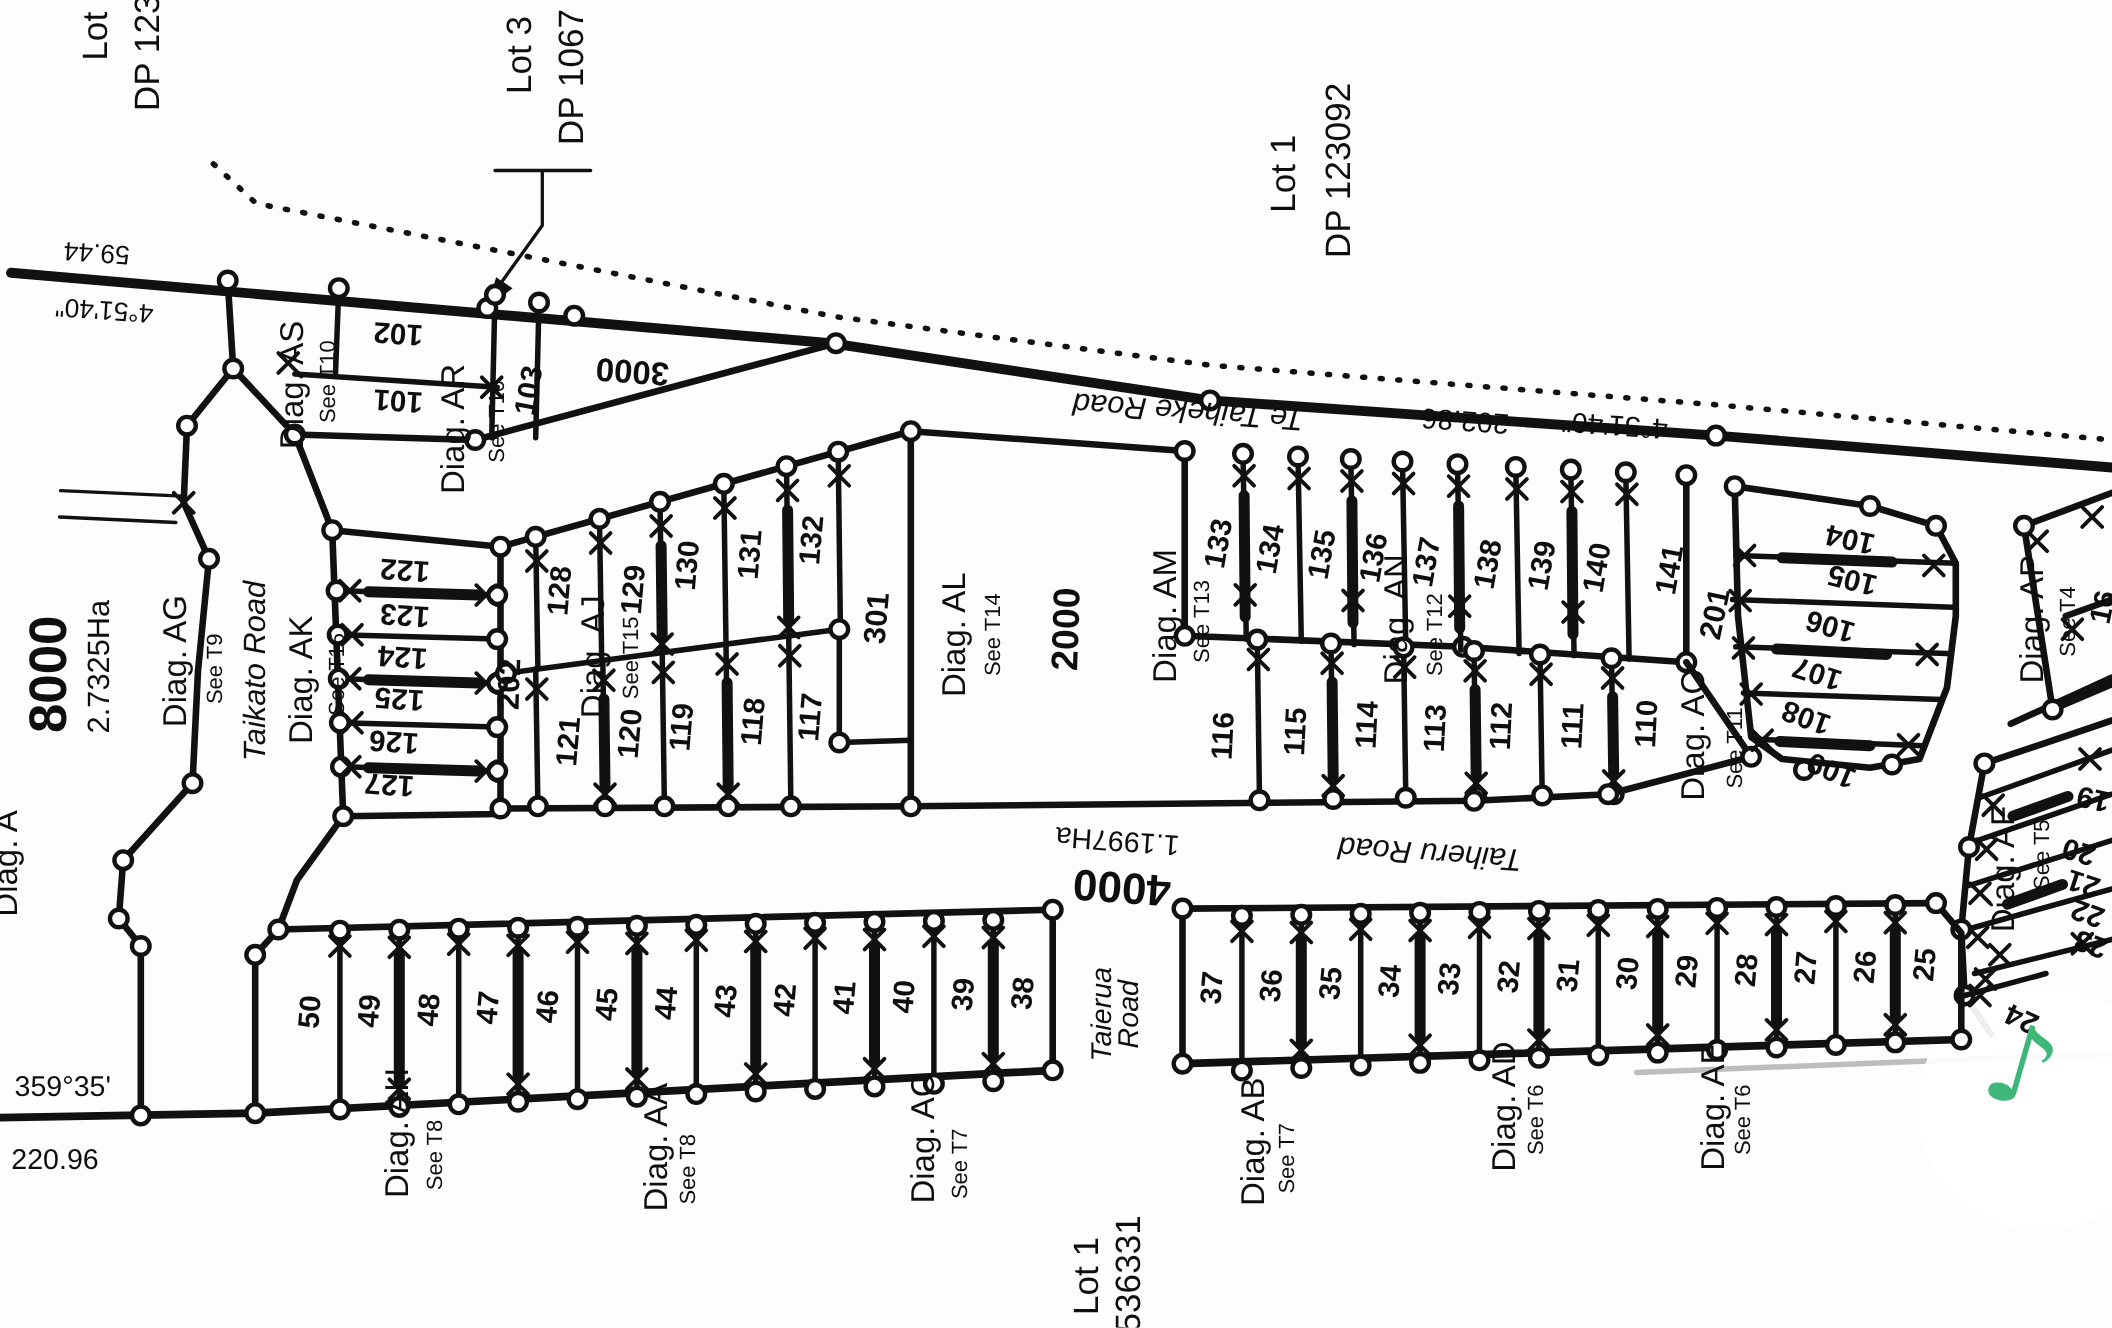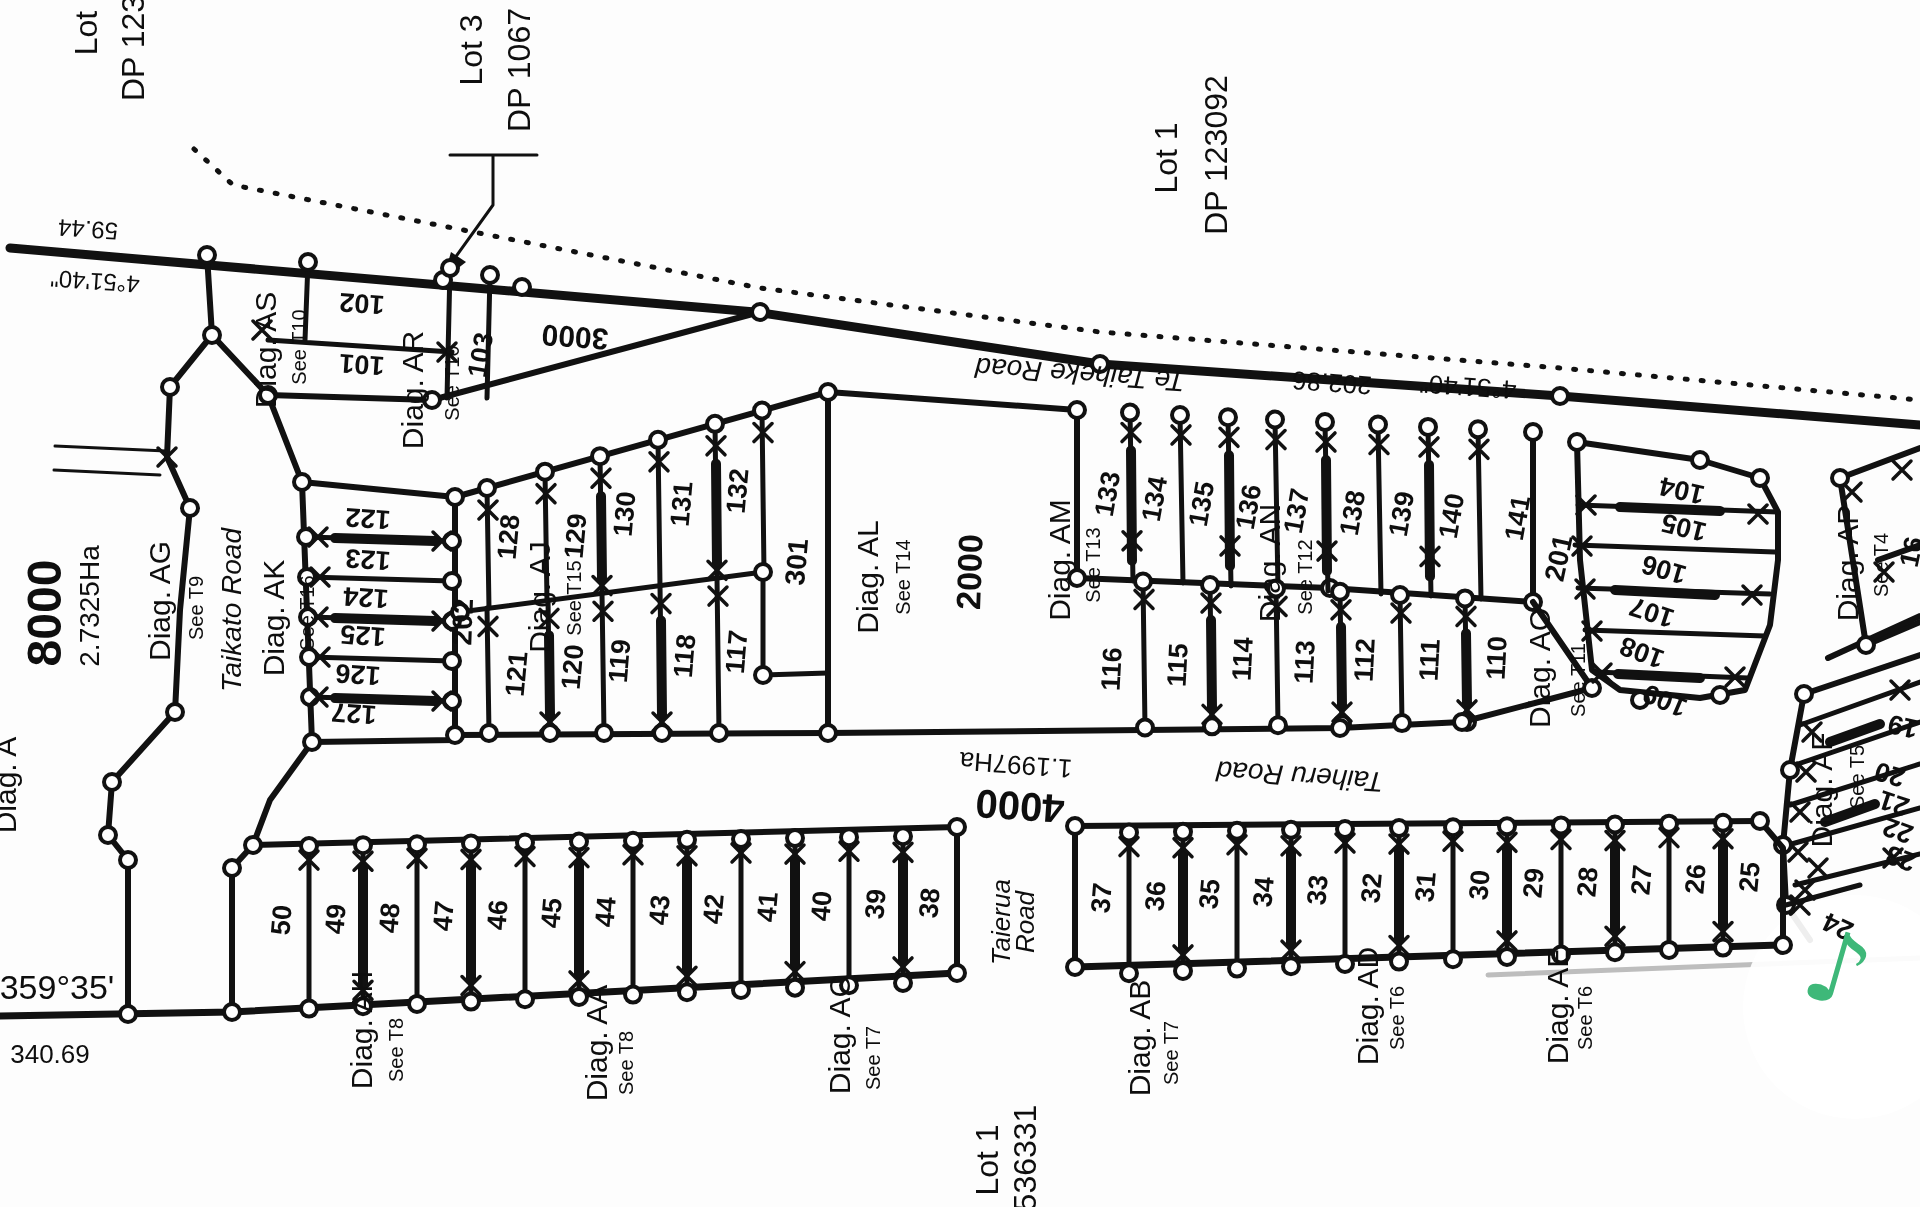--- a/index.html
+++ b/index.html
@@ -386,22 +386,22 @@
       <div class="lbl" style="left: 472px; top: 50px; font-size: 32px; transform: translate(-50%, -50%) rotate(-90deg);">Lot 3</div>
       <div class="lbl" style="left: 520px; top: 70px; font-size: 32px; transform: translate(-50%, -50%) rotate(-90deg);">DP 1067</div>
       <div class="lbl" style="left: 1167px; top: 158px; font-size: 32px; transform: translate(-50%, -50%) rotate(-90deg);">Lot 1</div>
       <div class="lbl" style="left: 1217px; top: 155px; font-size: 32px; transform: translate(-50%, -50%) rotate(-90deg);">DP 123092</div>
       <div class="lbl" style="left: 988px; top: 1160px; font-size: 32px; transform: translate(-50%, -50%) rotate(-90deg);">Lot 1</div>
       <div class="lbl" style="left: 1026px; top: 1158px; font-size: 32px; transform: translate(-50%, -50%) rotate(-90deg);">536331</div>
       <div class="lbl" style="left: 88px; top: 229px; font-size: 24px; transform: translate(-50%, -50%) rotate(184deg);">59.44</div>
       <div class="lbl" style="left: 95px; top: 281px; font-size: 24px; transform: translate(-50%, -50%) rotate(184deg);">4°51'40"</div>
       <div class="lbl" style="left: 1332px; top: 382px; font-size: 26px; transform: translate(-50%, -50%) rotate(184deg);">202.86</div>
       <div class="lbl" style="left: 1468px; top: 386px; font-size: 26px; transform: translate(-50%, -50%) rotate(184deg);">4°51'40"</div>
-      <div class="lbl" style="left: 57px; top: 988px; font-size: 34px; transform: translate(-50%, -50%) rotate(0deg);">359°35'</div>
-      <div class="lbl" style="left: 50px; top: 1055px; font-size: 26px; transform: translate(-50%, -50%) rotate(0deg);">340.69</div>
+      <div class="lbl" style="left: 57px; top: 988px; font-size: 26px; transform: translate(-50%, -50%) rotate(0deg);">359°35'</div>
+      <div class="lbl" style="left: 50px; top: 1055px; font-size: 26px; transform: translate(-50%, -50%) rotate(0deg);">220.96</div>
       <div class="lbl" style="left: 1080px; top: 374px; font-size: 28px; font-style: italic; transform: translate(-50%, -50%) rotate(184deg);">Te Taiheke Road</div>
       <div class="lbl" style="left: 232px; top: 610px; font-size: 28px; font-style: italic; transform: translate(-50%, -50%) rotate(-90deg);">Taikato Road</div>
       <div class="lbl" style="left: 1300px; top: 776px; font-size: 28px; font-style: italic; transform: translate(-50%, -50%) rotate(184deg);">Taiheru Road</div>
       <div class="lbl" style="left: 1014px; top: 922px; font-size: 26px; font-style: italic; transform: translate(-50%, -50%) rotate(-90deg);">Taierua
 Road</div>
       <div class="lbl" style="left: 45px; top: 613px; font-size: 48px; font-weight: 700; transform: translate(-50%, -50%) rotate(-90deg);">8000</div>
       <div class="lbl" style="left: 90px; top: 606px; font-size: 28px; transform: translate(-50%, -50%) rotate(-90deg);">2.7325Ha</div>
       <div class="lbl" style="left: 1020px; top: 806px; font-size: 40px; font-weight: 700; transform: translate(-50%, -50%) rotate(184deg);">4000</div>
       <div class="lbl" style="left: 1016px; top: 764px; font-size: 26px; transform: translate(-50%, -50%) rotate(184deg);">1.1997Ha</div>
       <div class="lbl" style="left: 575px; top: 337px; font-size: 30px; font-weight: 700; transform: translate(-50%, -50%) rotate(184deg);">3000</div>

